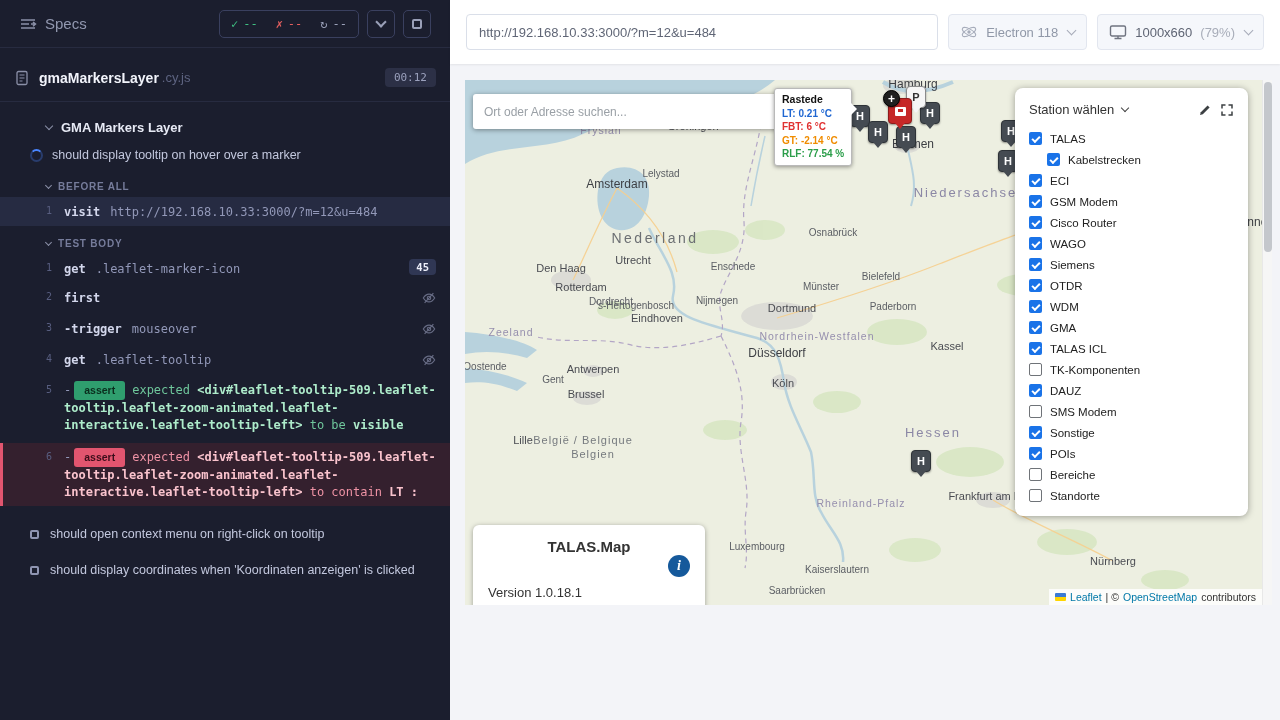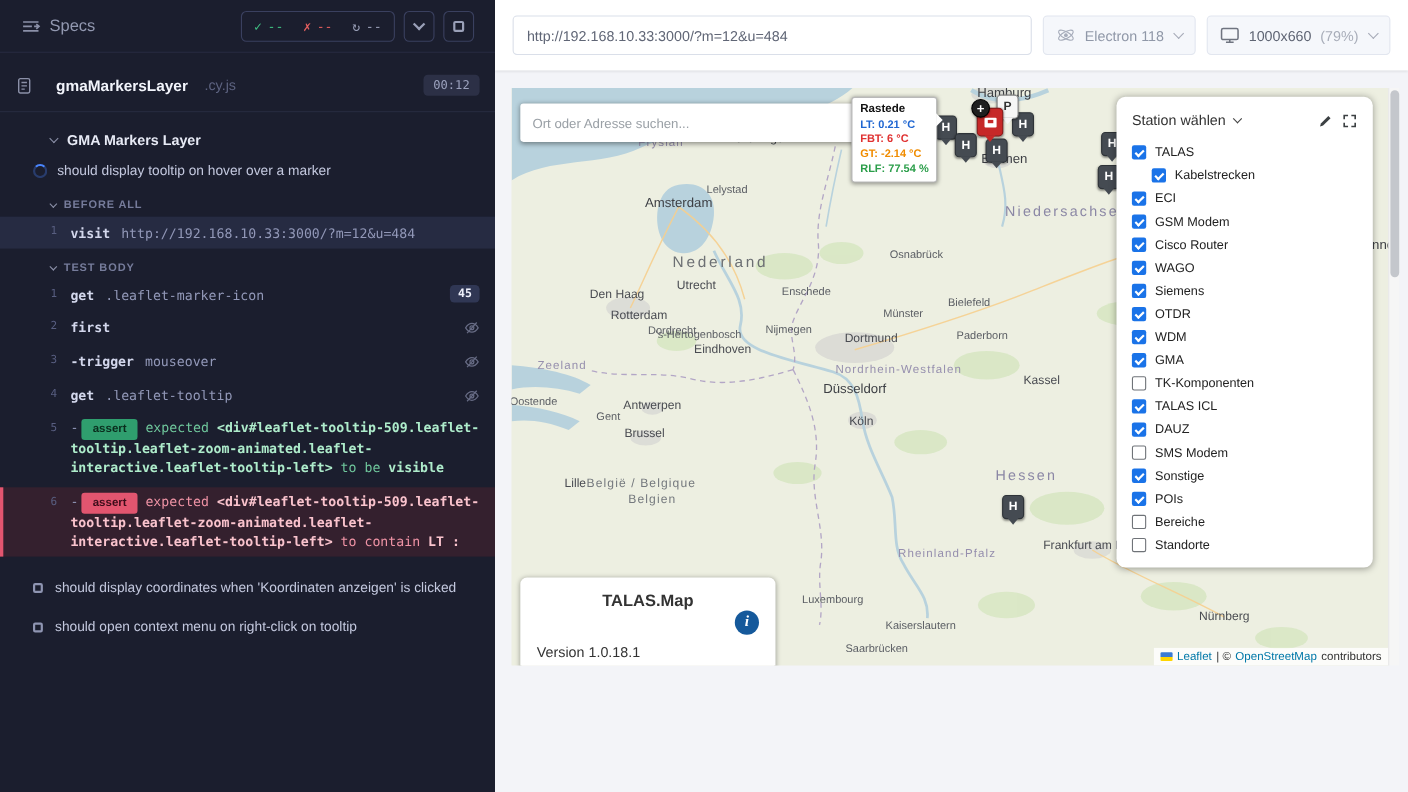--- a/index.html
+++ b/index.html
@@ -10,21 +10,21 @@
   .runner{position:absolute;left:0;top:0;width:450px;height:720px;background:#1b1e2e;color:#c3c8de;overflow:hidden;}
   .runner-header{display:flex;align-items:center;height:48px;padding:0 19px;border-bottom:1px solid #272b40;}
   .runner-title{color:#9298b0;font-size:15px;margin-left:8px;}
   .hdr-spacer{flex:1;}
   .stats-group{display:flex;align-items:center;border:1px solid #3a405f;border-radius:5px;height:28px;padding:0 2px;}
   .stat{display:flex;align-items:center;gap:5px;padding:0 9px;font-size:12px;font-family:"DejaVu Sans Mono",monospace;}
   .sq-btn{width:28px;height:28px;border:1px solid #3a405f;border-radius:5px;background:transparent;display:flex;align-items:center;justify-content:center;margin-left:8px;cursor:pointer;padding:0;}
   .chev-down{width:8px;height:8px;border-right:2px solid #9aa0b8;border-bottom:2px solid #9aa0b8;transform:rotate(45deg);margin-top:-4px;}
   .stop-ico{width:10px;height:10px;border:2px solid #9aa0b8;border-radius:2px;}
 
-  .spec-row{display:flex;align-items:center;gap:21px;padding:20px 14px 14px;border-bottom:1px solid #272b40;}
+  .spec-row{display:flex;align-items:center;gap:9px;padding:20px 14px 14px;border-bottom:1px solid #272b40;}
   .spec-name{font-weight:bold;color:#f2f4fb;font-size:14px;}
   .spec-ext{color:#5d6380;font-size:13px;margin-left:-6px;}
   .spec-time{margin-left:auto;background:#2c3046;color:#9ba1bd;font-size:11px;padding:3px 9px;border-radius:4px;font-family:"DejaVu Sans Mono",monospace;}
 
   .report{padding:8px 0;}
   .suite-row{display:flex;align-items:center;gap:9px;padding:10px 14px 6px;color:#e7eaf5;font-size:13px;font-weight:bold;margin-left:32px;}
   .caret{width:6px;height:6px;border-right:1.5px solid #8b90a8;border-bottom:1.5px solid #8b90a8;transform:rotate(45deg);margin-top:-3px;flex:0 0 auto;}
   .caret.small{width:5px;height:5px;}
   .test-row{display:flex;align-items:center;gap:9px;padding:7px 14px 7px 30px;color:#c3c8de;font-size:12.5px;text-align:right;}
   .spinner{width:13px;height:13px;border:2px solid rgba(74,134,255,.3);border-top-color:#4a86ff;border-radius:50%;flex:0 0 auto;}
@@ -232,25 +232,25 @@
           </div>
           <div class="cmd-row assert-failed">
             <span class="cmd-num">6</span>
             <div class="cmd-body"><span class="cmd-dash">-</span><span class="pill failed">assert</span><span>expected</span> <b>&lt;div#leaflet-tooltip-509.leaflet-tooltip.leaflet-zoom-animated.leaflet-interactive.leaflet-tooltip-left&gt;</b> <span>to contain</span> <b>LT :</b> </div>
           </div>
         </div>
 
       <div id="pending">
           <div class="pending-row">
             <span class="pending-ico"></span>
-            <span>should display coordinates when 'Koordinaten anzeigen' is clicked</span>
+            <span>should open context menu on right-click on tooltip</span>
           </div>
           <div class="pending-row">
             <span class="pending-ico"></span>
-            <span>should open context menu on right-click on tooltip</span>
+            <span>should display coordinates when 'Koordinaten anzeigen' is clicked</span>
           </div>
         </div>
     </div>
   </aside>
 
   <section class="stage">
     <div class="stage-toolbar">
       <div class="url-box">
         <span>http://192.168.10.33:3000/?m=12&amp;u=484</span>
       </div>
@@ -449,26 +449,26 @@
             </div>
             <div class="sp-item">
               <span class="cb on"></span>
               <span>WDM</span>
             </div>
             <div class="sp-item">
               <span class="cb on"></span>
               <span>GMA</span>
             </div>
             <div class="sp-item">
+              <span class="cb on"></span>
+              <span>TALAS ICL</span>
+            </div>
+            <div class="sp-item">
               <span class="cb off"></span>
               <span>TK-Komponenten</span>
-            </div>
-            <div class="sp-item">
-              <span class="cb on"></span>
-              <span>TALAS ICL</span>
             </div>
             <div class="sp-item">
               <span class="cb on"></span>
               <span>DAUZ</span>
             </div>
             <div class="sp-item">
               <span class="cb off"></span>
               <span>SMS Modem</span>
             </div>
             <div class="sp-item">

